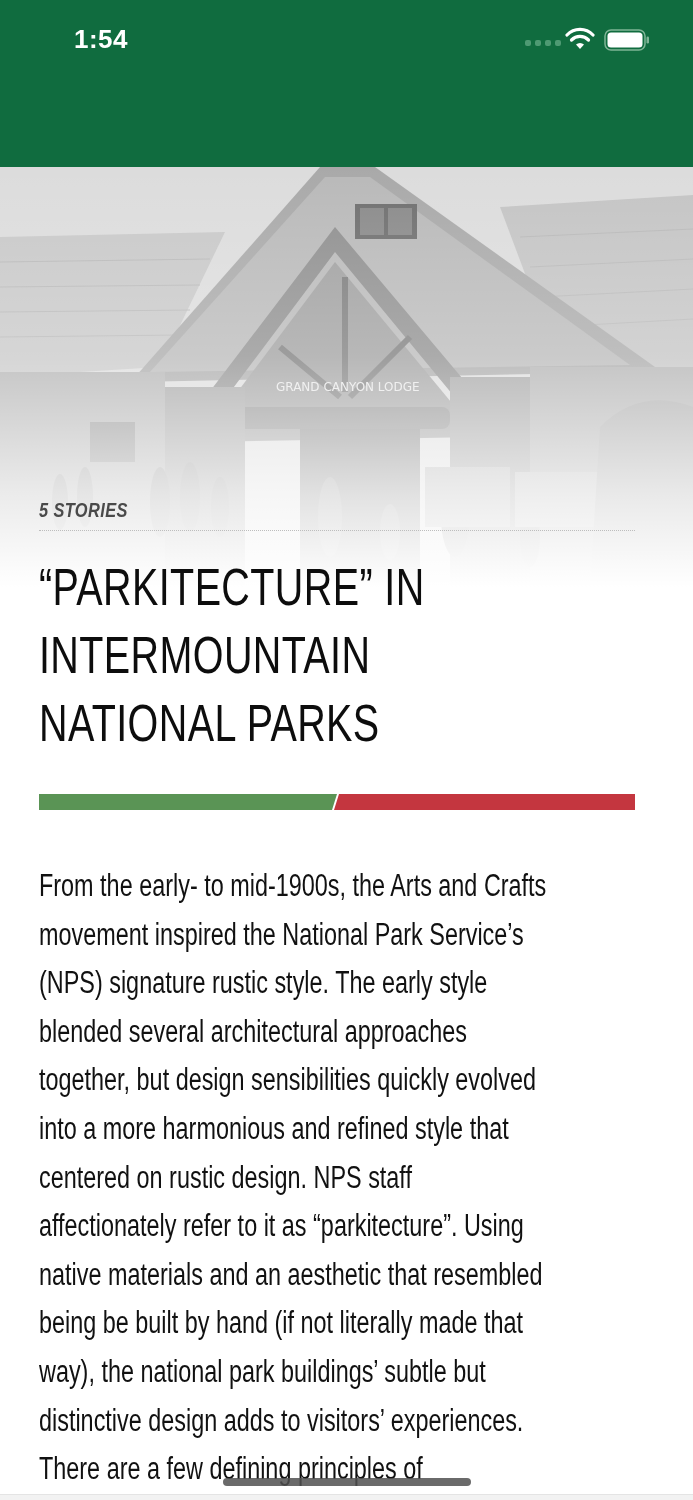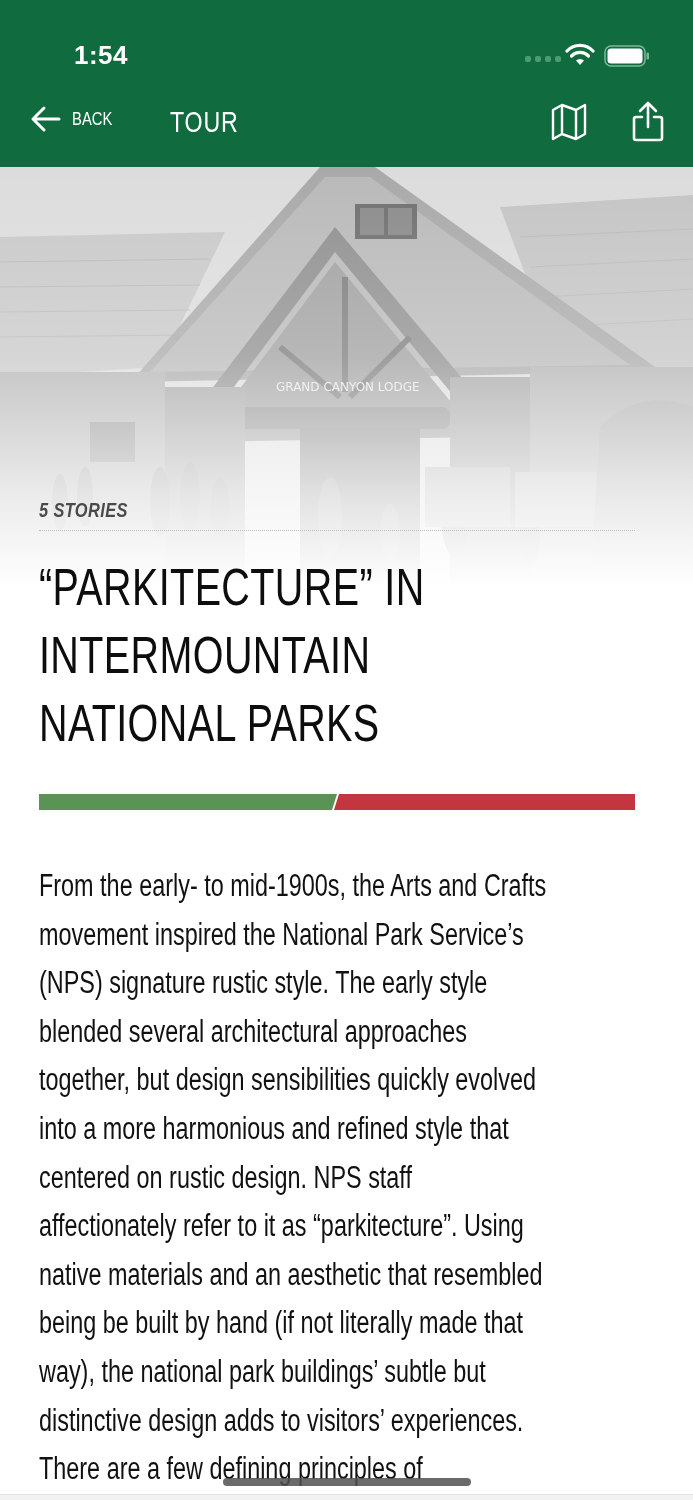--- a/index.html
+++ b/index.html
@@ -3,21 +3,21 @@
   <meta charset="utf-8">
   <style>
     * { box-sizing: border-box; margin: 0; padding: 0; }
     html, body { width: 693px; height: 1500px; overflow: hidden; background: #ffffff; }
     body { font-family: "Liberation Sans", "DejaVu Sans", sans-serif; color: #111; position: relative; }
 
     .header {
       position: absolute; left: 0; top: 0; width: 693px; height: 167px;
       background: #106c3f; z-index: 5;
     }
-    .status-bar { position: absolute; left: 0; top: 16px; width: 605px; height: 80px; }
+    .status-bar { position: absolute; left: 0; top: 0; width: 605px; height: 80px; }
     .status-time {
       position: absolute; left: 74px; top: 24px; font-size: 26px; font-weight: bold;
       color: #fff; letter-spacing: 0.5px;
     }
     .signal { position: absolute; left: 525px; top: 40px; display: flex; gap: 4px; }
     .signal span { width: 6px; height: 6px; border-radius: 2px; background: #4e9a73; display: block; }
     .wifi { position: absolute; left: 565px; top: 27px; width: 30px; height: 24px; }
     .battery { position: absolute; left: 604px; top: 29px; width: 46px; height: 22px; }
 
     .nav { position: absolute; left: 0; top: 90px; width: 693px; height: 66px; }
@@ -90,37 +90,20 @@
       <path d="M6.5 13 A12 12 0 0 1 23.5 13" stroke="#fff" stroke-width="3.2" fill="none" stroke-linecap="round"></path>
       <path d="M2 8 A18 18 0 0 1 28 8" stroke="#fff" stroke-width="3.2" fill="none" stroke-linecap="round"></path>
     </svg>
     <svg class="battery" viewBox="0 0 46 22">
       <rect x="1" y="1" width="40" height="20" rx="6" fill="none" stroke="#7fb596" stroke-width="1.5"></rect>
       <rect x="3.5" y="3.5" width="35" height="15" rx="3.5" fill="#fff"></rect>
       <rect x="42.5" y="7.5" width="2.5" height="7" rx="1.2" fill="#7fb596"></rect>
     </svg>
   </div>
 
-  <div class="nav">
-    <div class="back-btn">
-      <svg class="back-arrow" viewBox="0 0 32 30">
-        <path d="M29 15 H4 M14 4 L3 15 L14 26" stroke="#fff" stroke-width="3" fill="none" stroke-linecap="round" stroke-linejoin="round"></path>
-      </svg>
-      <span class="back-label">BACK</span>
-    </div>
-    <div class="nav-title">TOUR</div>
-
-    <svg class="map-btn" viewBox="0 0 38 40">
-      <path d="M3 8 L12 3 L26 8 L35 3 L35 32 L26 37 L12 32 L3 37 Z M12 3 L12 32 M26 8 L26 37" stroke="#fff" stroke-width="2.4" fill="none" stroke-linejoin="round"></path>
-    </svg>
-    <svg class="share-btn" viewBox="0 0 36 44">
-      <path d="M18 27 V4 M10 11 L18 3 L26 11" stroke="#fff" stroke-width="2.6" fill="none" stroke-linecap="round" stroke-linejoin="round"></path>
-      <path d="M12 17 H6 Q4 17 4 19 V38 Q4 40 6 40 H30 Q32 40 32 38 V19 Q32 17 30 17 H24" stroke="#fff" stroke-width="2.6" fill="none" stroke-linecap="round"></path>
-    </svg>
-  </div>
 </div>
 
 <div class="hero">
   <svg width="693" height="420" viewBox="0 0 693 420">
     <rect x="0" y="0" width="693" height="420" fill="#dcdcdc"></rect>
 
     <path d="M0 70 L225 65 L160 200 L0 210 Z" fill="#c8c8c8"></path>
     <path d="M500 40 L693 28 L693 200 L560 200 Z" fill="#c4c4c4"></path>
 
     <g stroke="#b8b8b8" stroke-width="1">

